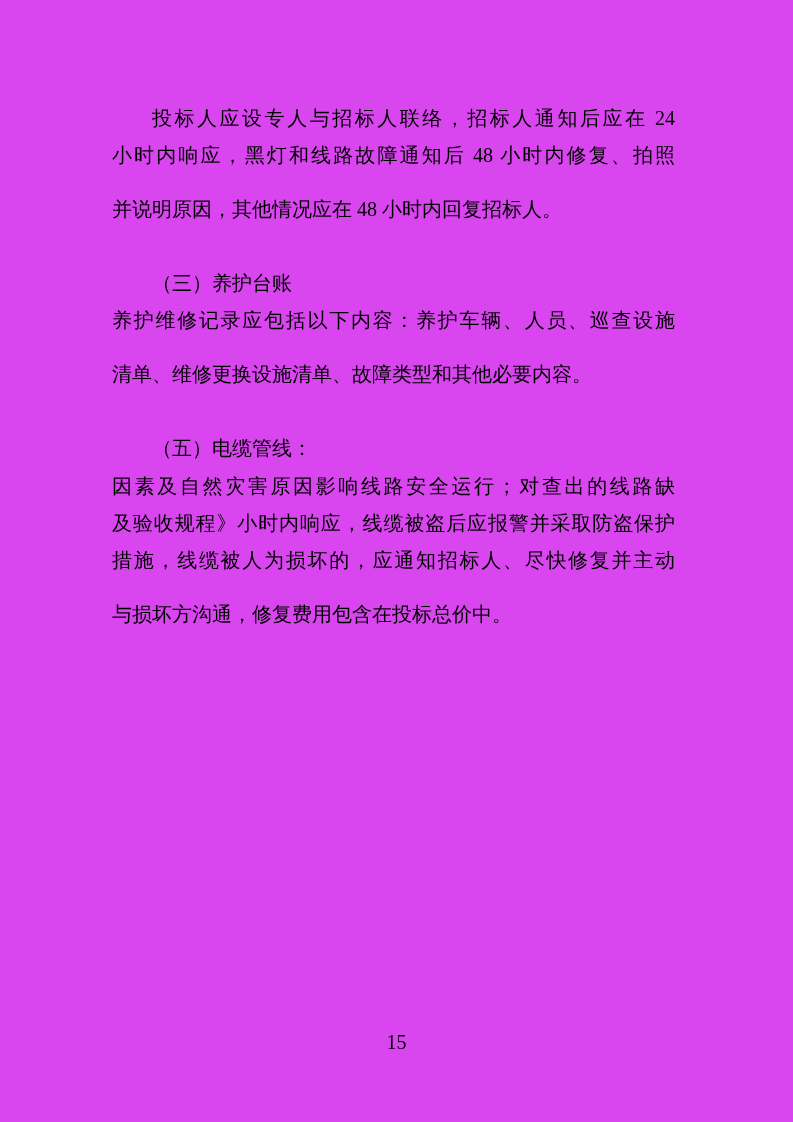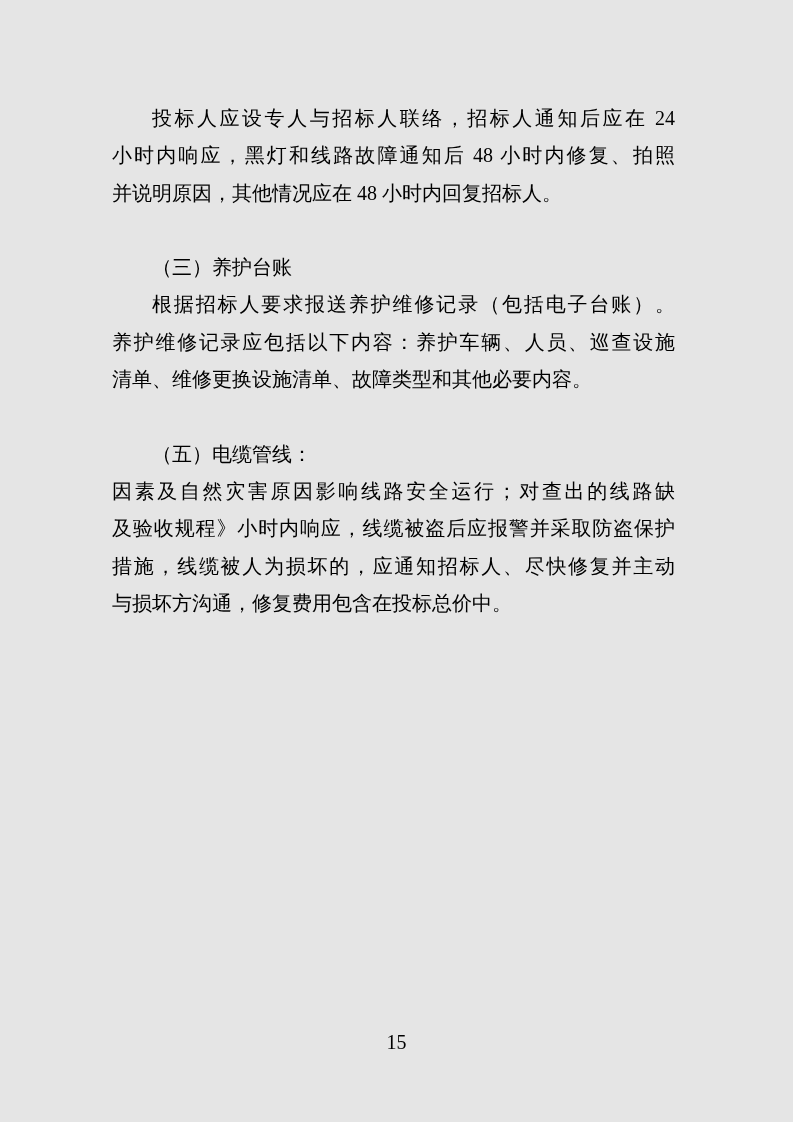--- a/index.html
+++ b/index.html
@@ -1,20 +1,20 @@
 <!DOCTYPE html>
 <html><head>
 <meta charset="utf-8">
 <style>
   html, body { margin: 0; padding: 0; background: #ffffff; }
   .page {
     position: relative;
     width: 793px;
     height: 1122px;
-    background: #e5e5e5;
+    background: #d946ef;
     color: #000000;
     font-family: "Liberation Serif", "DejaVu Serif", serif;
     overflow: hidden;
   }
   .content {
     position: absolute;
     left: 112px;
     top: 100px;
     width: 563px;
     font-size: 20px;
@@ -24,20 +24,21 @@
   .block:last-child { margin-bottom: 0; }
   .line {
     width: 100%;
     text-align: justify;
     text-align-last: justify;
     -moz-text-align-last: justify;
     white-space: normal;
   }
   .line.heading, .line.last {
     text-align-last: left;
+    margin-top: 16px;
     -moz-text-align-last: left;
   }
   .line.first, .line.heading { text-indent: 2em; }
   .page-number {
     position: absolute;
     top: 1028px;
     left: 0;
     width: 100%;
     text-align: center;
     font-size: 20px;
@@ -50,21 +51,20 @@
 
 <div class="page">
   <div class="content" id="content">
       <div class="block">
         <div class="line first">投标人应设专人与招标人联络，招标人通知后应在 24</div>
         <div class="line">小时内响应，黑灯和线路故障通知后 48 小时内修复、拍照</div>
         <div class="line last">并说明原因，其他情况应在 48 小时内回复招标人。</div>
       </div>
       <div class="block">
         <div class="line heading">（三）养护台账</div>
-        <div class="line first">根据招标人要求报送养护维修记录（包括电子台账）。</div>
         <div class="line">养护维修记录应包括以下内容：养护车辆、人员、巡查设施</div>
         <div class="line last">清单、维修更换设施清单、故障类型和其他必要内容。</div>
       </div>
       <div class="block">
         <div class="line heading">（五）电缆管线：</div>
         <div class="line">因素及自然灾害原因影响线路安全运行；对查出的线路缺</div>
         <div class="line">及验收规程》小时内响应，线缆被盗后应报警并采取防盗保护</div>
         <div class="line">措施，线缆被人为损坏的，应通知招标人、尽快修复并主动</div>
         <div class="line last">与损坏方沟通，修复费用包含在投标总价中。</div>
       </div>

